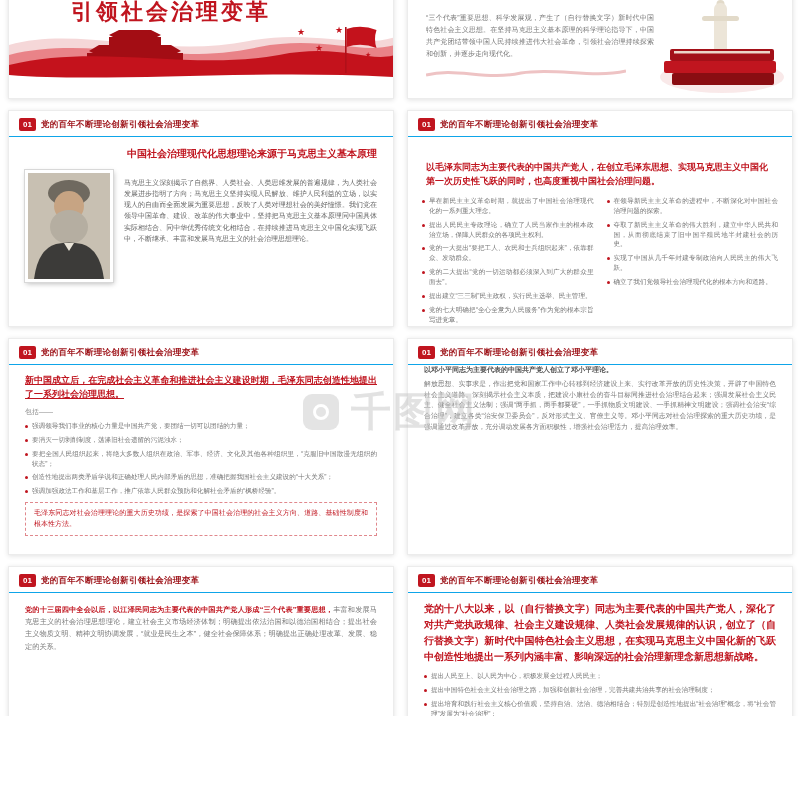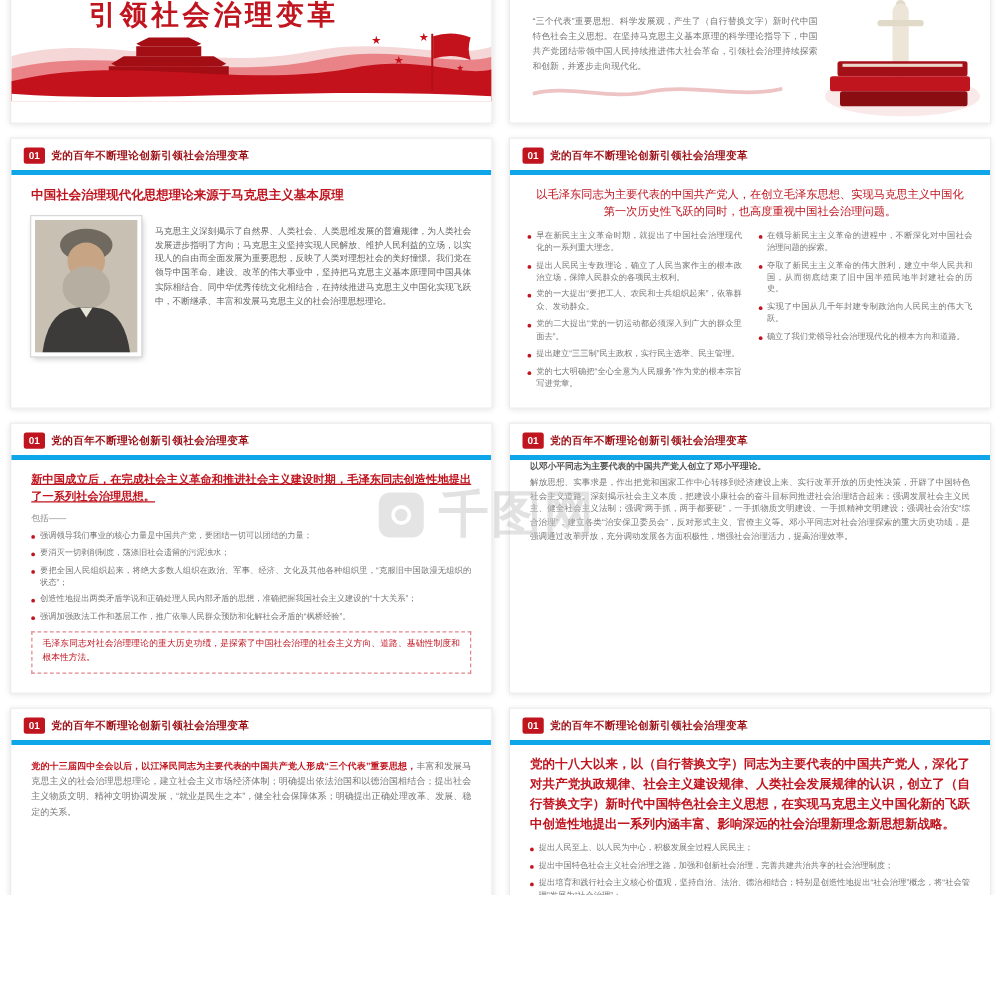--- a/index.html
+++ b/index.html
@@ -14,33 +14,33 @@
   #slide-title-right{left:407px;top:-118px;}
   #slide-s1{left:8px;top:110px;}
   #slide-s2{left:407px;top:110px;}
   #slide-s3{left:8px;top:338px;}
   #slide-s4{left:407px;top:338px;}
   #slide-s5{left:8px;top:566px;}
   #slide-s6{left:407px;top:566px;}
   #slide-next-left{left:8px;top:786px;}
   #slide-next-right{left:407px;top:786px;}
 
-  .slide-header{display:flex;align-items:center;gap:5px;padding:7px 10px 5px;border-bottom:4px solid #0ea5e9;}
+  .slide-header{display:flex;align-items:center;gap:5px;padding:7px 10px 5px;border-bottom:1px solid #0ea5e9;}
   .badge{background:#c0151f;color:#fff;font-weight:bold;font-size:8px;line-height:1;padding:2.5px 4px;border-radius:2px;}
   .header-title{color:#9c1016;font-size:8.5px;font-weight:bold;letter-spacing:.3px;}
 
   .body-text{font-size:7px;line-height:1.62;color:#666;text-align:justify;}
 
-  .s1-title{color:#c0151f;font-weight:bold;font-size:10px;text-align:left;margin:10px 16px 8px;line-height:1.45;}
+  .s1-title{color:#c0151f;font-weight:bold;font-size:10px;text-align:right;margin:10px 16px 8px;line-height:1.45;}
   .s1-flex{display:flex;gap:11px;padding:0 16px;}
   .portrait-frame{flex:none;width:88px;height:112px;background:#fff;padding:3px;box-sizing:border-box;
                   box-shadow:0 0 0 1px #d8d8d8,1px 2px 5px rgba(0,0,0,.25);}
   .portrait-frame svg{display:block;width:100%;height:100%;}
 
-  .s2-title{color:#c0151f;font-weight:normal;font-size:9px;line-height:1.55;text-align:center;margin:9px 18px 7px;}
+  .s2-title{color:#c0151f;font-weight:bold;font-size:9px;line-height:1.55;margin:24px 18px 7px;}
   .cols{display:flex;gap:13px;padding:0 14px;}
   .col{flex:1;min-width:0;}
 
   ul.bullets{list-style:none;margin:0;padding:0;}
   ul.bullets li{position:relative;padding-left:7px;font-size:6.6px;line-height:1.5;color:#777;
                 margin-bottom:4px;text-align:justify;}
   ul.bullets li::before{content:"";position:absolute;left:0;top:4px;width:3px;height:3px;border-radius:50%;background:#c0151f;}
 
   .s3-title{color:#c0151f;font-weight:bold;font-size:9px;line-height:1.55;text-align:justify;margin:9px 16px 5px;text-decoration:underline;}
   .include-label{font-size:7px;color:#888;margin:0 16px 4px;}

